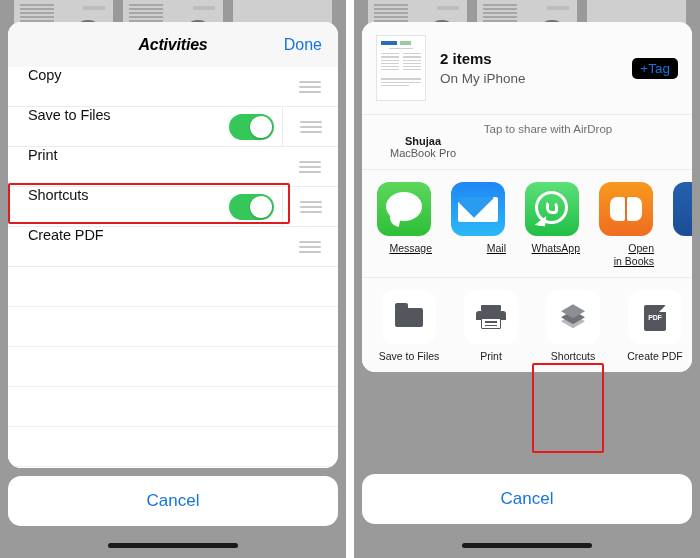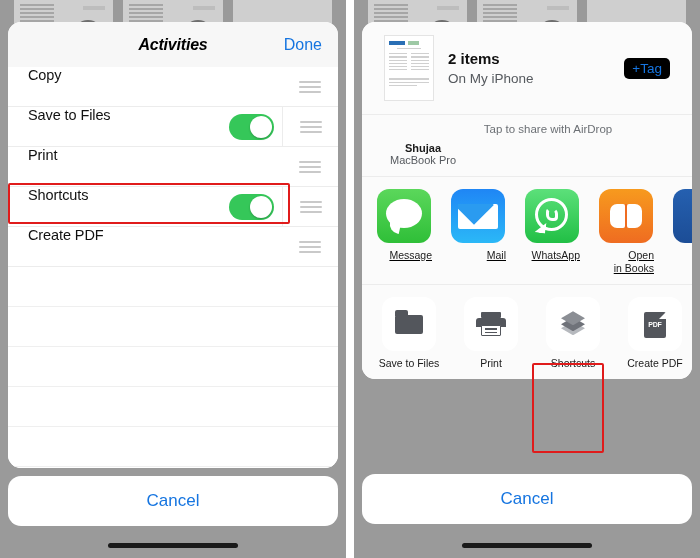--- a/index.html
+++ b/index.html
@@ -201,21 +201,21 @@
   .share-card {
     background: #fbfbfb;
     border-radius: 13px;
     overflow: hidden;
   }
 
   
   .sh-head {
     display: flex;
     align-items: center;
-    padding: 13px 22px;
+    padding: 13px 14px;
     border-bottom: 1px solid #ececec;
     gap: 14px;
     background: #fbfbfb;
   }
   .doc-thumb {
     width: 50px; height: 66px;
     background: #ffffff;
     border: 1px solid #e4e4e4;
     position: relative;
     overflow: hidden;
@@ -247,21 +247,20 @@
   
   .sh-airdrop {
     background: #fbfbfb;
     padding: 8px 0 10px;
     border-bottom: 1px solid #ececec;
   }
   .ad-hint {
     text-align: center;
     font-size: 11.5px;
     color: #6c7075;
-    margin-bottom: 7px;
     padding-left: 42px;
   }
   .ad-people { padding-left: 22px; }
   .ad-person { width: 78px; text-align: center; }
   .avatar {
     width: 58px; height: 58px;
     border-radius: 50%;
     background: #c2c2c4;
     margin: 0 auto 5px;
     display: flex;

